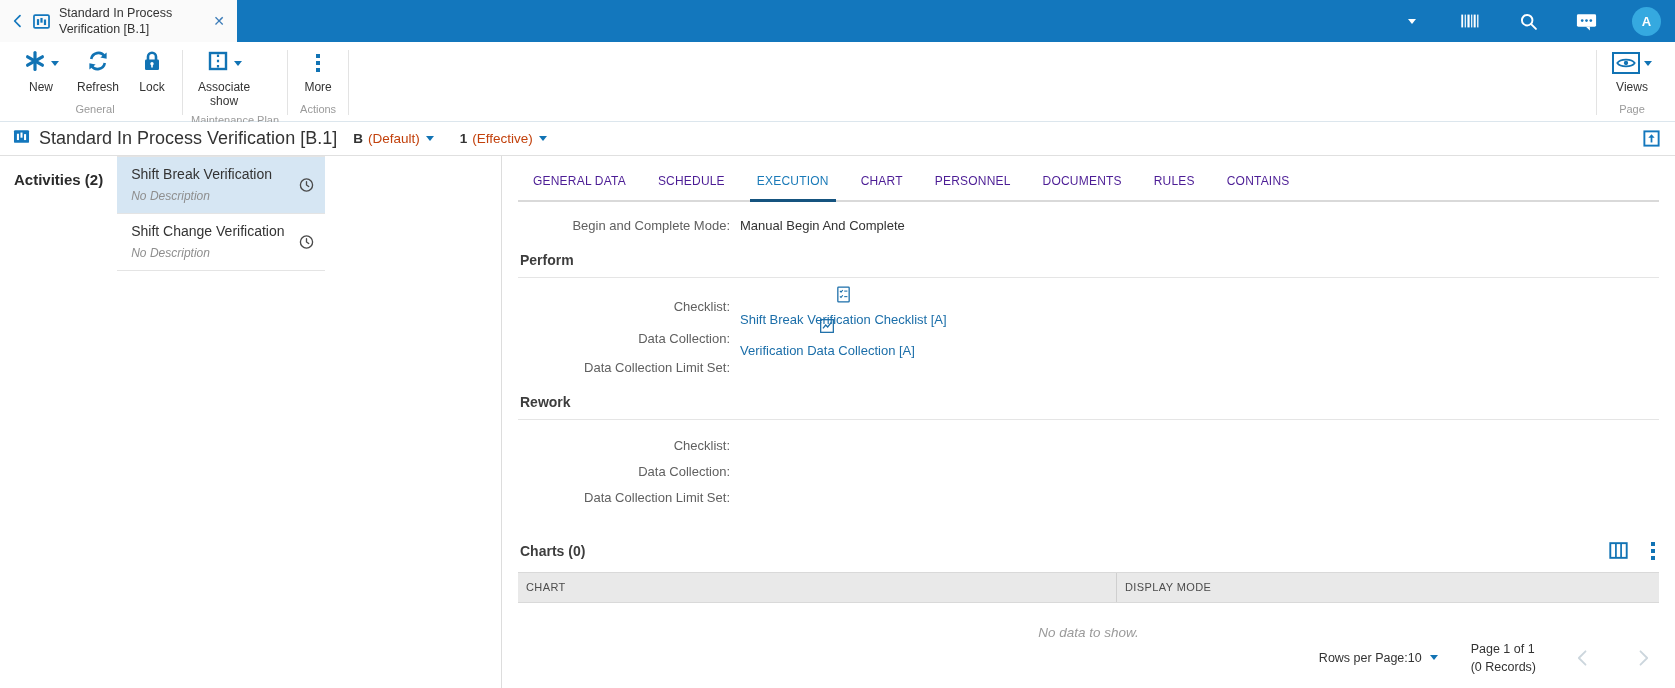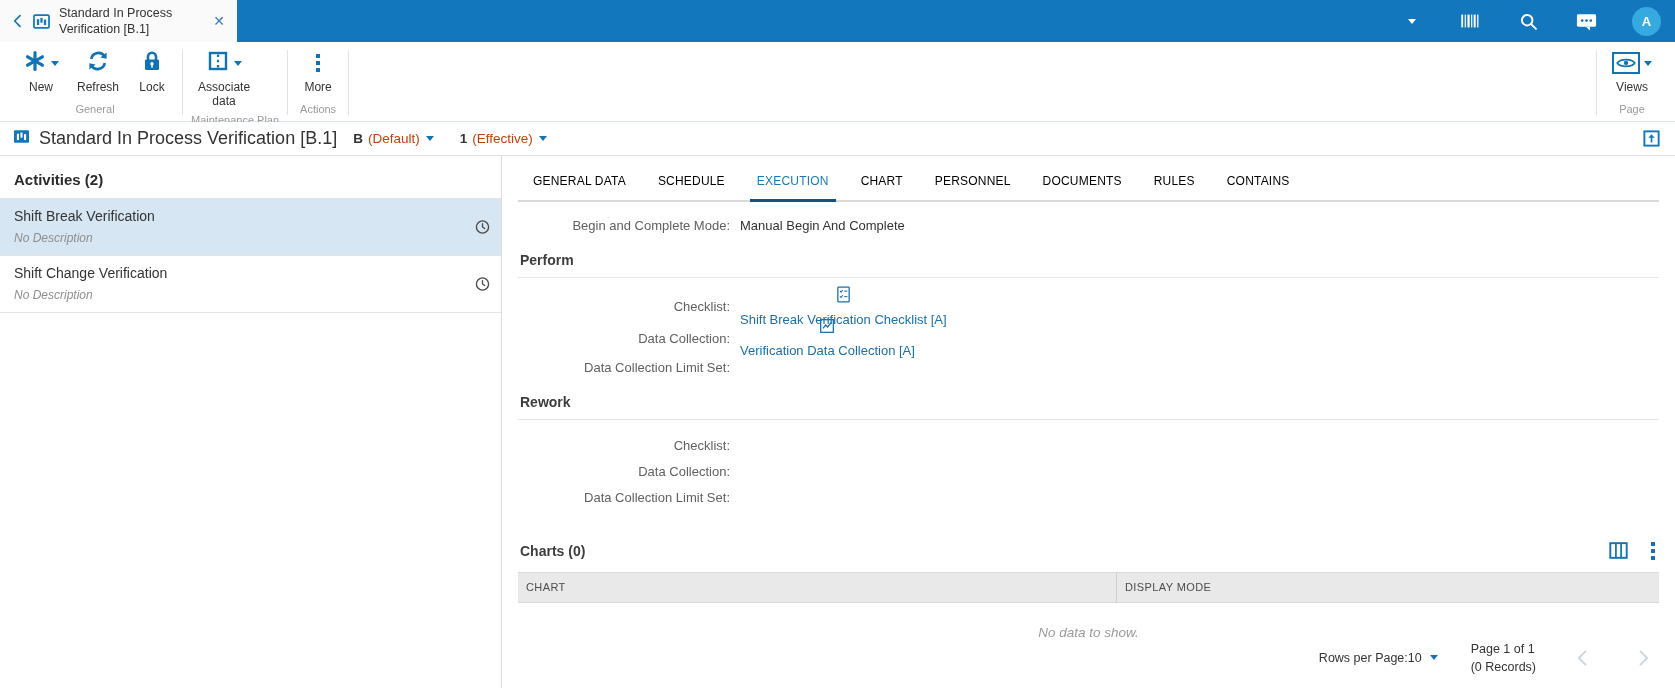--- a/index.html
+++ b/index.html
@@ -38,34 +38,34 @@
   .crumbbar { height:34px; display:flex; align-items:center; border-bottom:1px solid #e0e0e0; padding:0 14px 0 12px; flex-shrink:0; background:#fff; }
   .crumb-title { margin-left:8px; font-size:18px; color:#333; }
   .crumb-rev { margin-left:16px; font-weight:bold; font-size:13.5px; color:#333; }
   .crumb-rev-label { margin-left:5px; font-size:13.5px; color:#c2410c; }
   .crumb-caret { color:#1173b4; margin-left:6px; cursor:pointer; }
   .crumb-sel { display:flex; align-items:center; cursor:pointer; }
   .crumb-right { margin-left:auto; display:flex; }
 
   
   .main { flex:1; display:flex; min-height:0; }
-  .left-panel { width:502px; border-right:1px solid #ddd; flex-shrink:0; display:flex; flex-direction:column; }
+  .left-panel { width:502px; border-right:1px solid #ddd; flex-shrink:0; display:flex; flex-direction:row; }
   .activities-heading { font-size:15px; font-weight:bold; color:#2b2b2b; padding:15px 14px 10px; }
   .activity-list { border-top:1px solid #e4e4e4; }
   .activity-row { position:relative; padding:9px 40px 10px 14px; border-bottom:1px solid #e4e4e4; cursor:pointer; }
   .activity-row.selected { background:#d6e6f3; }
   .activity-title { font-size:14px; color:#333; }
   .activity-desc { font-size:12px; font-style:italic; color:#8e8e8e; margin-top:7px; }
   .activity-clock { position:absolute; right:10px; top:50%; transform:translateY(-50%); display:flex; }
 
   .right-panel { flex:1; display:flex; flex-direction:column; padding:0 16px; min-width:0; }
 
   
   .tabstrip { display:flex; gap:30px; border-bottom:2px solid #d9d9d9; padding:16px 2px 0 14px; flex-shrink:0; }
-  .tabitem { font-size:12px; color:#000000; letter-spacing:.2px; padding:2px 1px 12px; cursor:pointer; position:relative; white-space:nowrap; }
+  .tabitem { font-size:12px; color:#4c1d95; letter-spacing:.2px; padding:2px 1px 12px; cursor:pointer; position:relative; white-space:nowrap; }
   .tabitem.active { color:#1a7ab8; }
   .tabitem.active::after { content:""; position:absolute; left:-6px; right:-6px; bottom:-2px; height:3px; background:#15537f; }
 
   
   .frow { display:flex; align-items:center; height:32px; }
   .flabel { width:212px; text-align:right; font-size:13px; color:#606060; flex-shrink:0; }
   .fvalue { margin-left:10px; font-size:13px; color:#333; display:flex; align-items:center; gap:6px; }
   .flink { color:#1b6ea9; cursor:pointer; display:flex; align-items:center; gap:6px;flex-direction:column; }
 
   .section-head { font-size:14px; font-weight:bold; color:#3d3d3d; margin:14px 0 0 2px; }
@@ -207,21 +207,21 @@
             <span>
               <svg width="24" height="24" viewBox="0 0 24 24">
                 <rect x="4" y="4" width="16" height="16" fill="none" stroke="#1173b4" stroke-width="2.4"></rect>
                 <line x1="12" y1="5.5" x2="12" y2="18.5" stroke="#1173b4" stroke-width="2.2" stroke-dasharray="2.6 2.6"></line>
               </svg>
             </span>
             <span class="caret" style="color:#1173b4"></span>
           </span>
           <span class="rbtn-label">
             <span>Associate</span><br>
-            <span>data</span>
+            <span>show</span>
           </span>
         </div>
       </div>
       <div class="rgroup-label">Maintenance Plan</div>
     </div>
 
     <div class="rsep"></div>
 
     <div class="rgroup">
       <div class="rgroup-buttons">

